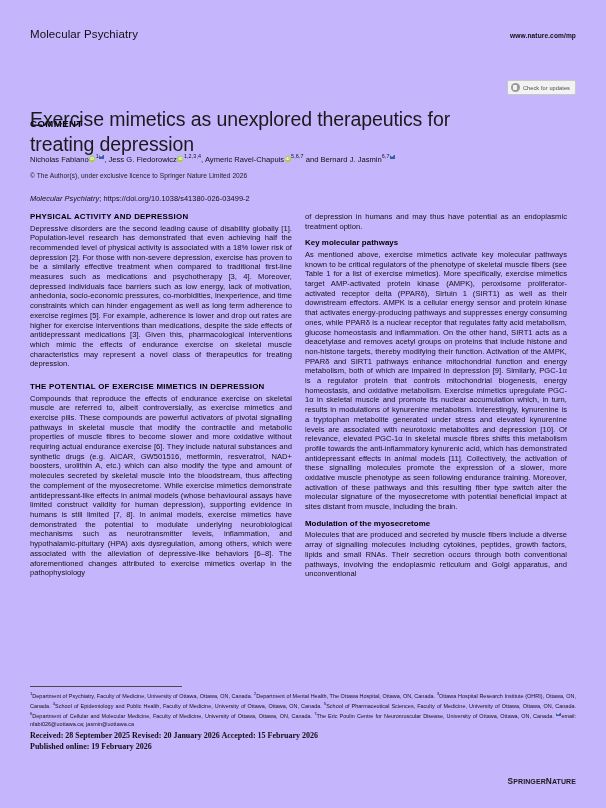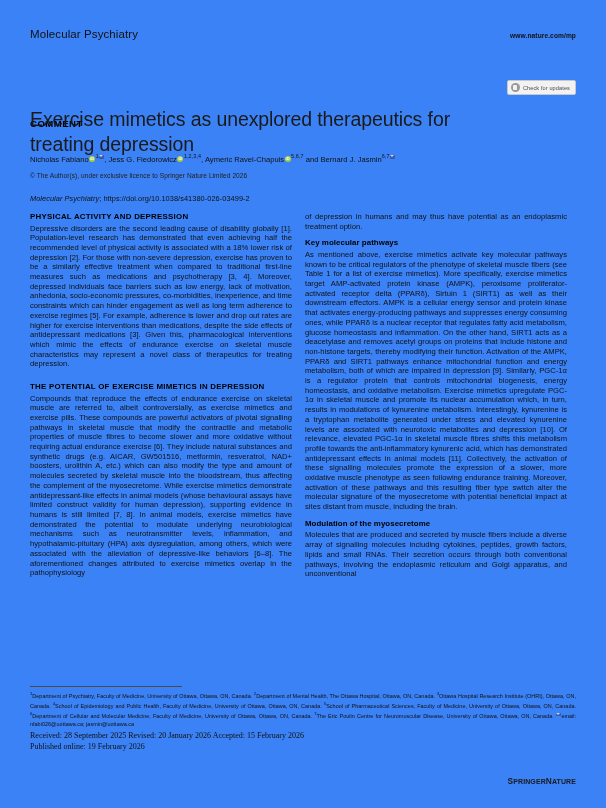--- a/index.html
+++ b/index.html
@@ -12,21 +12,21 @@
     height: 808px;
     overflow: hidden;
     font-family: "Liberation Sans", sans-serif;
     color: #000000;
     -webkit-font-smoothing: antialiased;
   }
   .page {
     position: relative;
     width: 606px;
     height: 808px;
-    background: #3b82f6;
+    background: #c4b5fd;
     box-sizing: border-box;
     padding: 0 30px;
   }
 
   
   .running-head {
     position: absolute;
     top: 28px;
     left: 30px;
     right: 30px;
@@ -252,20 +252,21 @@
 
   .dates {
     position: absolute;
     left: 30px;
     top: 731px;
     width: 546px;
     font-family: "Liberation Serif", serif;
     font-size: 8px;
     line-height: 10.5px;
     color: #111;
+    font-weight: bold;
   }
 
   .publisher {
     position: absolute;
     right: 30px;
     top: 776px;
     font-size: 8.3px;
     font-weight: bold;
     letter-spacing: 0.1px;
     color: #1a1a1a;

